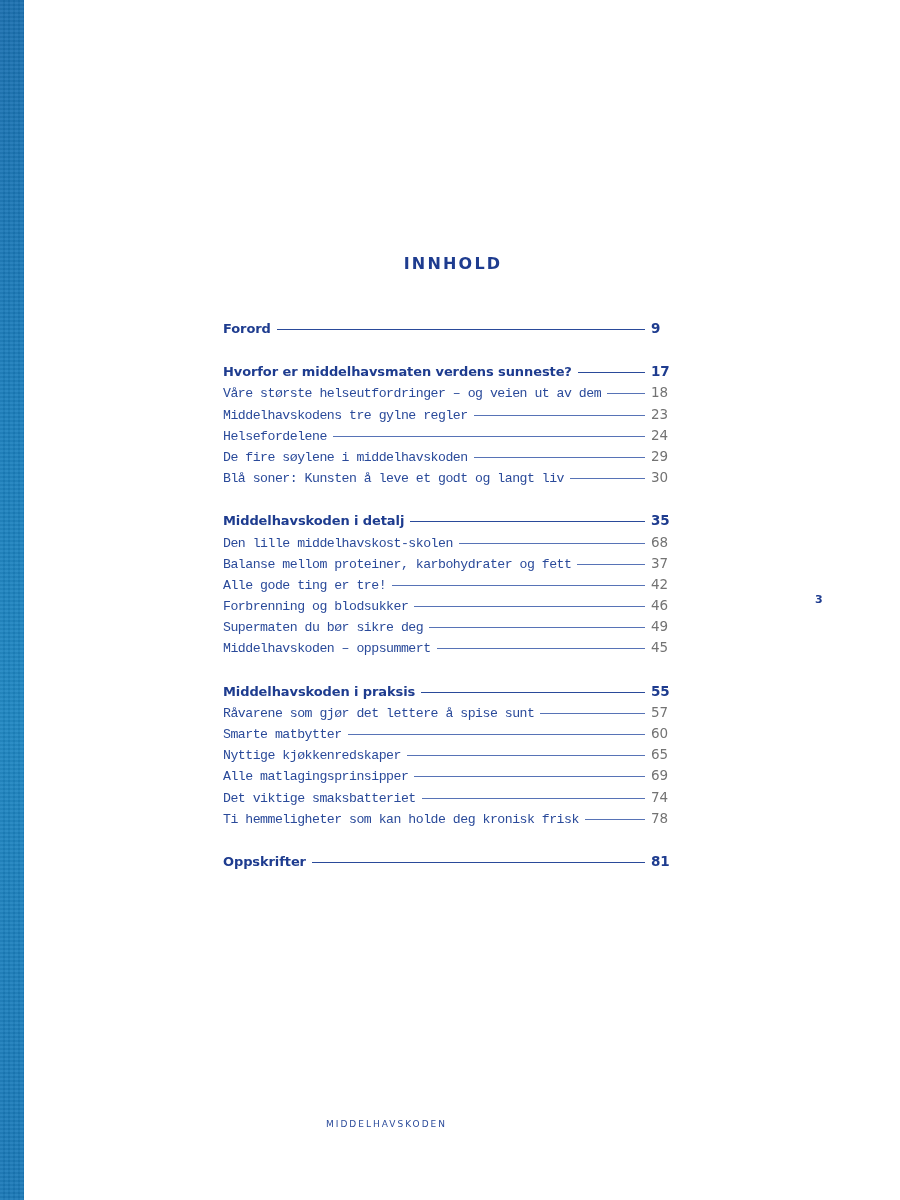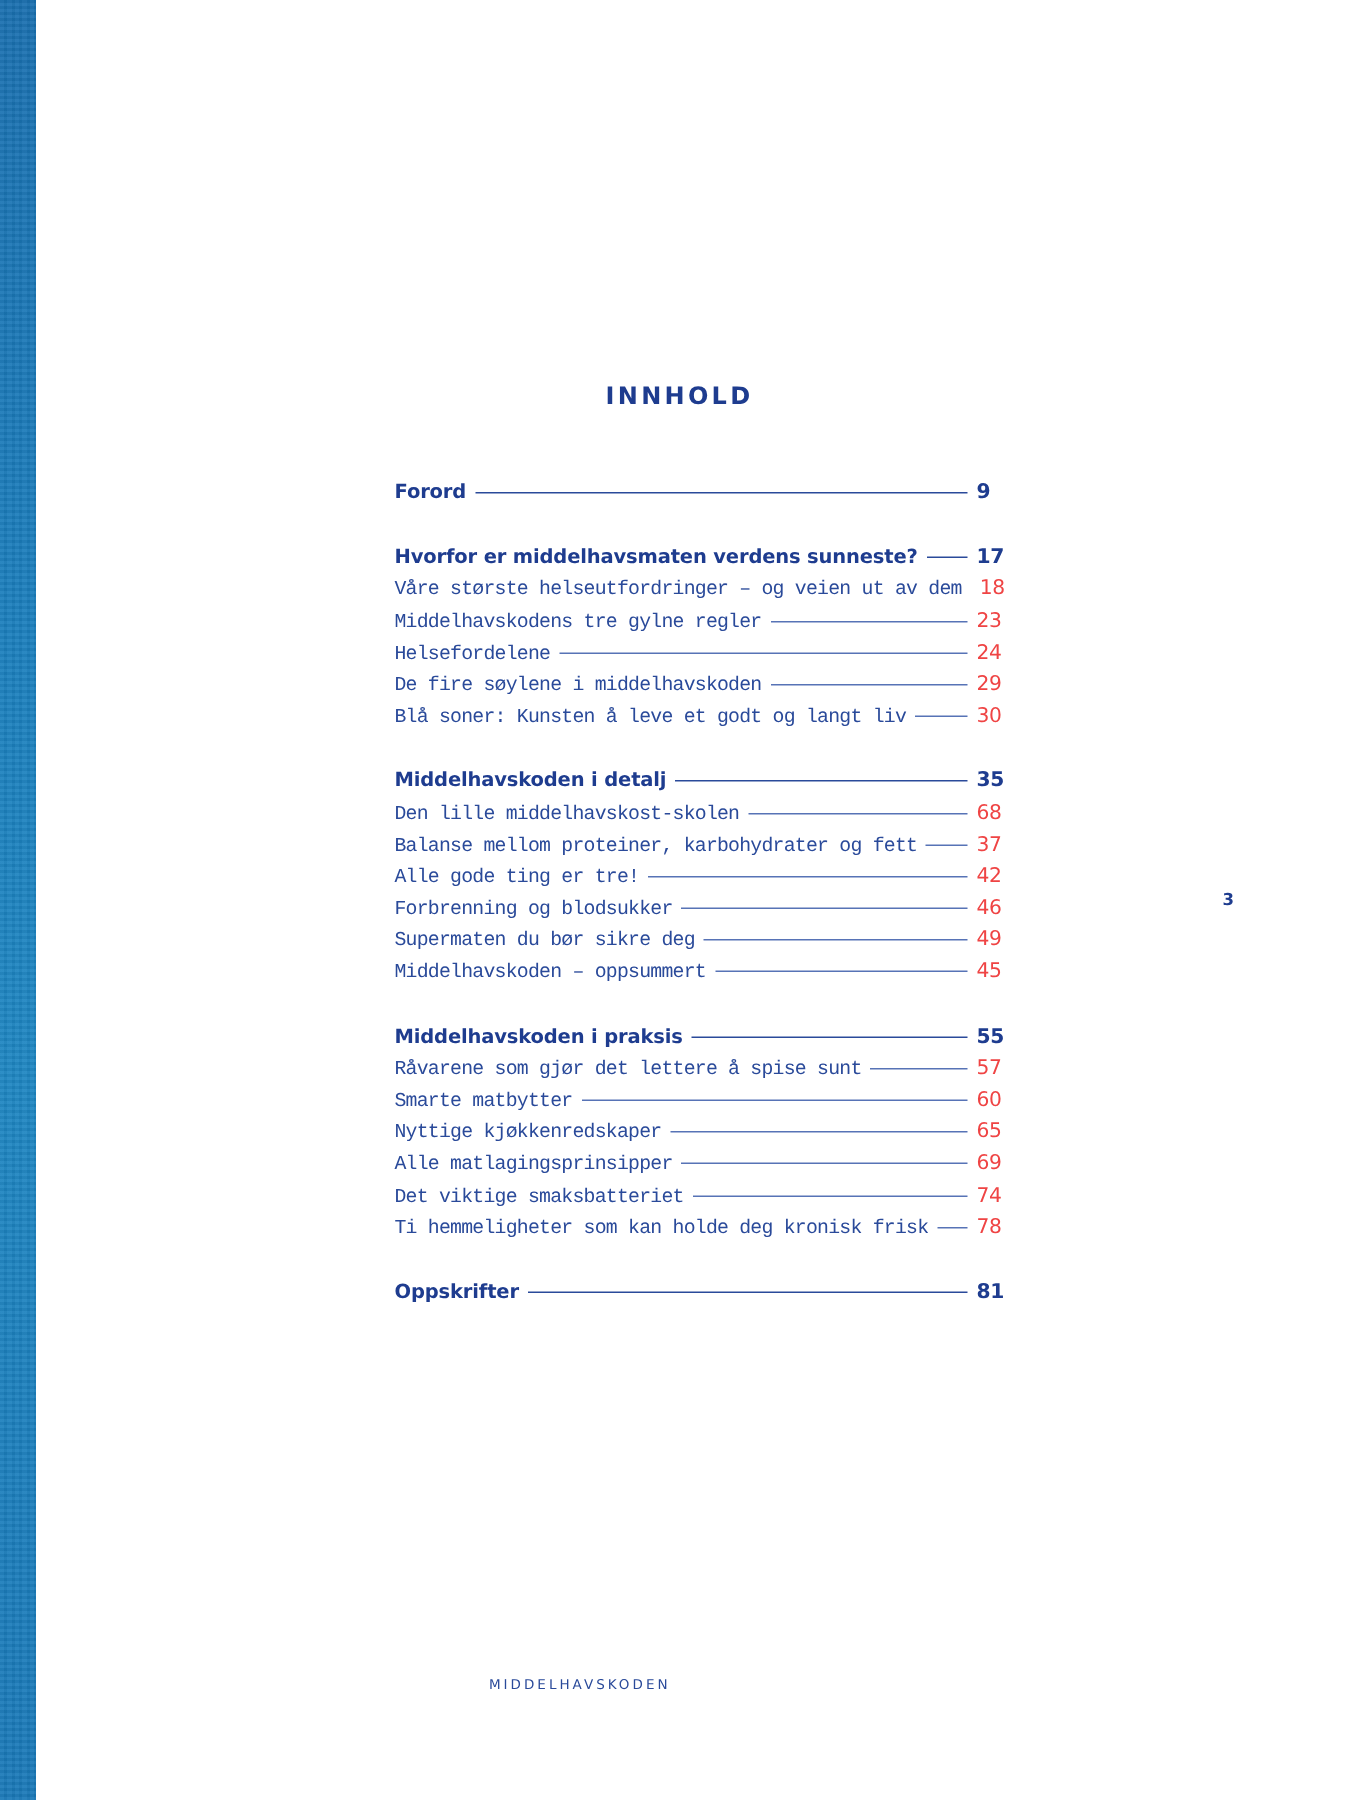--- a/index.html
+++ b/index.html
@@ -46,21 +46,20 @@
       width: 450px;
     }
     .section {
       margin-bottom: 22px;
     }
     .row {
       display: flex;
       align-items: baseline;
       height: 21.2px;
       line-height: 21.2px;
-      margin-left: 40px;
     }
     .row .label {
       white-space: nowrap;
       color: #2a4a9a;
       font-family: Liberation Mono, monospace;
       font-size: 13.2px;
       letter-spacing: -0.5px;
     }
     .row.head .label {
       font-family: "DejaVu Sans", sans-serif;
@@ -76,21 +75,21 @@
       position: relative;
       top: -3px;
     }
     .row.head .leader {
       border-bottom: 1px solid #2a4a9a;
     }
     .row .num {
       white-space: nowrap;
       min-width: 22px;
       text-align: left;
-      color: #ef4444;
+      color: #737373;
       font-family: "DejaVu Sans", sans-serif;
       font-size: 13.5px;
       letter-spacing: -0.2px;
     }
     .row.head .num {
       font-weight: bold;
       color: #1e3c8f;
     }
     .page-number {
       position: absolute;

